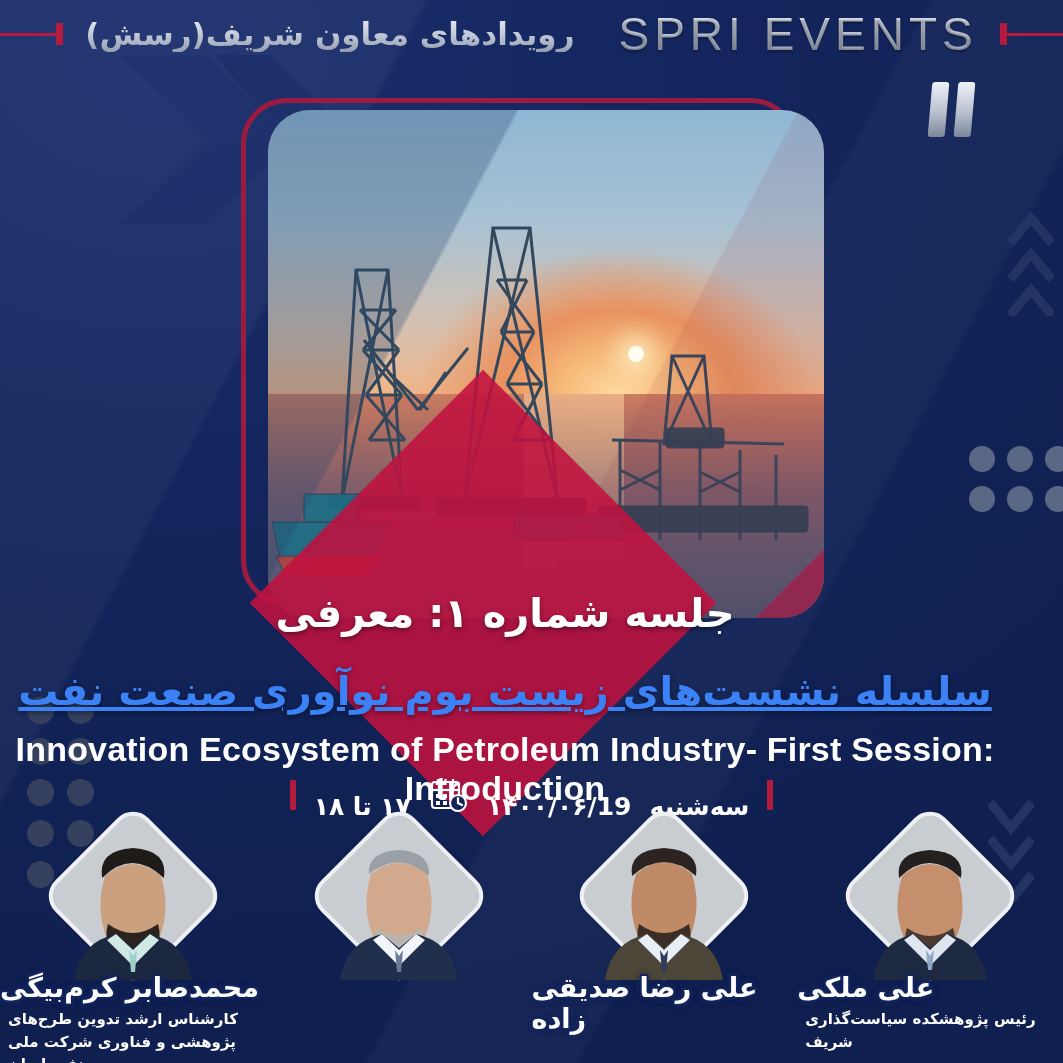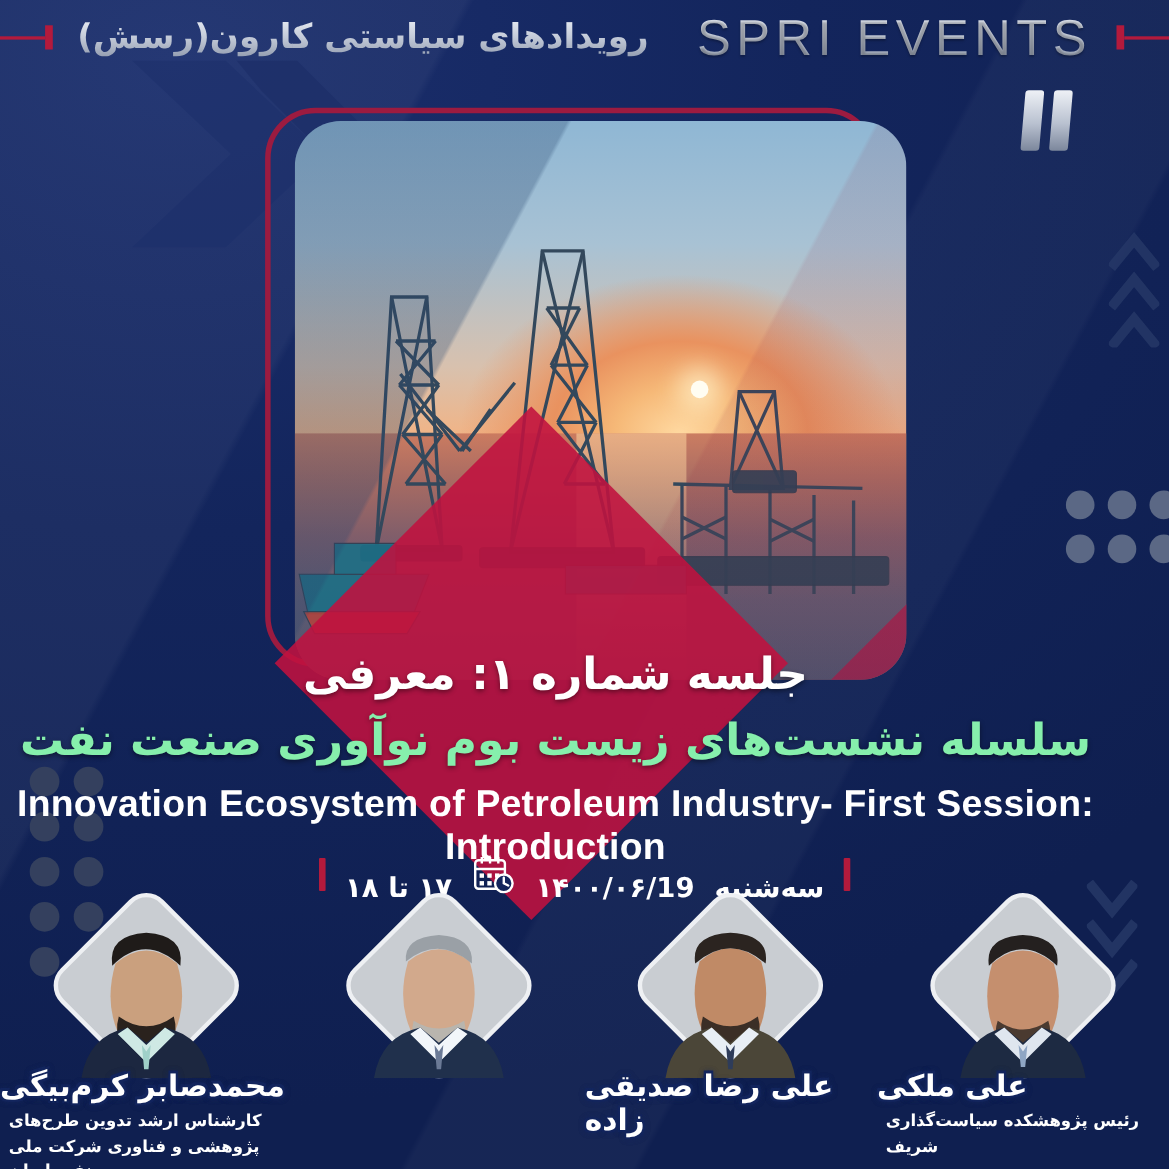--- a/index.html
+++ b/index.html
@@ -99,22 +99,22 @@
   .diamond2{
     position:absolute;left:560px;top:330px;width:360px;height:360px;
     background:linear-gradient(135deg,rgba(192,17,63,.72),rgba(150,20,70,.55));
     transform:rotate(45deg);
   }
 
   
   .titles{position:absolute;left:0;top:588px;width:1010px;text-align:center;}
   .title-fa1{font-size:40px;font-weight:700;color:#ffffff;line-height:1.25;
     text-shadow:0 2px 5px rgba(0,0,0,.45);direction:rtl;}
-  .title-fa2{font-size:40px;font-weight:700;color:#86efac;line-height:1.25;margin-top:10px;
-    text-shadow:0 2px 5px rgba(0,0,0,.45);direction:rtl;}
+  .title-fa2{font-size:40px;font-weight:700;color:#3b82f6;line-height:1.25;margin-top:28px;
+    text-shadow:0 2px 5px rgba(0,0,0,.45);direction:rtl;text-decoration:underline;}
   .title-en{font-family:"Liberation Sans","DejaVu Sans",sans-serif;
     font-size:34px;font-weight:700;color:#ffffff;letter-spacing:.2px;margin-top:14px;direction:ltr;}
 
   
   .meta{position:absolute;left:0;top:768px;width:1063px;
     display:flex;align-items:center;justify-content:center;gap:18px;direction:rtl;}
   .meta-tick{width:6px;height:30px;background:#b31a3c;border-radius:1px;}
   .meta-txt{font-size:25px;font-weight:700;color:#ffffff;direction:rtl;white-space:nowrap;margin-top:24px;}
   .cal-icon{display:block;}
 
@@ -145,21 +145,21 @@
     <svg width="210" height="170" viewBox="0 0 210 170">
       <path d="M0 0 L85 0 L175 85 L85 170 L0 170 L90 85 Z" fill="#1c2f6b"></path>
       <path d="M95 0 L150 0 L210 60 L210 120 L118 28 Z" fill="#1a2c66"></path>
     </svg>
   </div>
 
   <div class="header">
     <div class="hdr-line"></div>
     <div class="hdr-tick"></div>
     <div class="brand-en">SPRI EVENTS</div>
-    <div class="brand-fa">رویدادهای سیاستی کارون(رسش)</div>
+    <div class="brand-fa">رویدادهای معاون شریف(رسش)</div>
     <div class="hdr-tick"></div>
     <div class="hdr-line"></div>
   </div>
 
   <div class="quote-mark">
       <i></i>
       <i></i>
     </div>
 
   <div class="arrows arrows-up">

